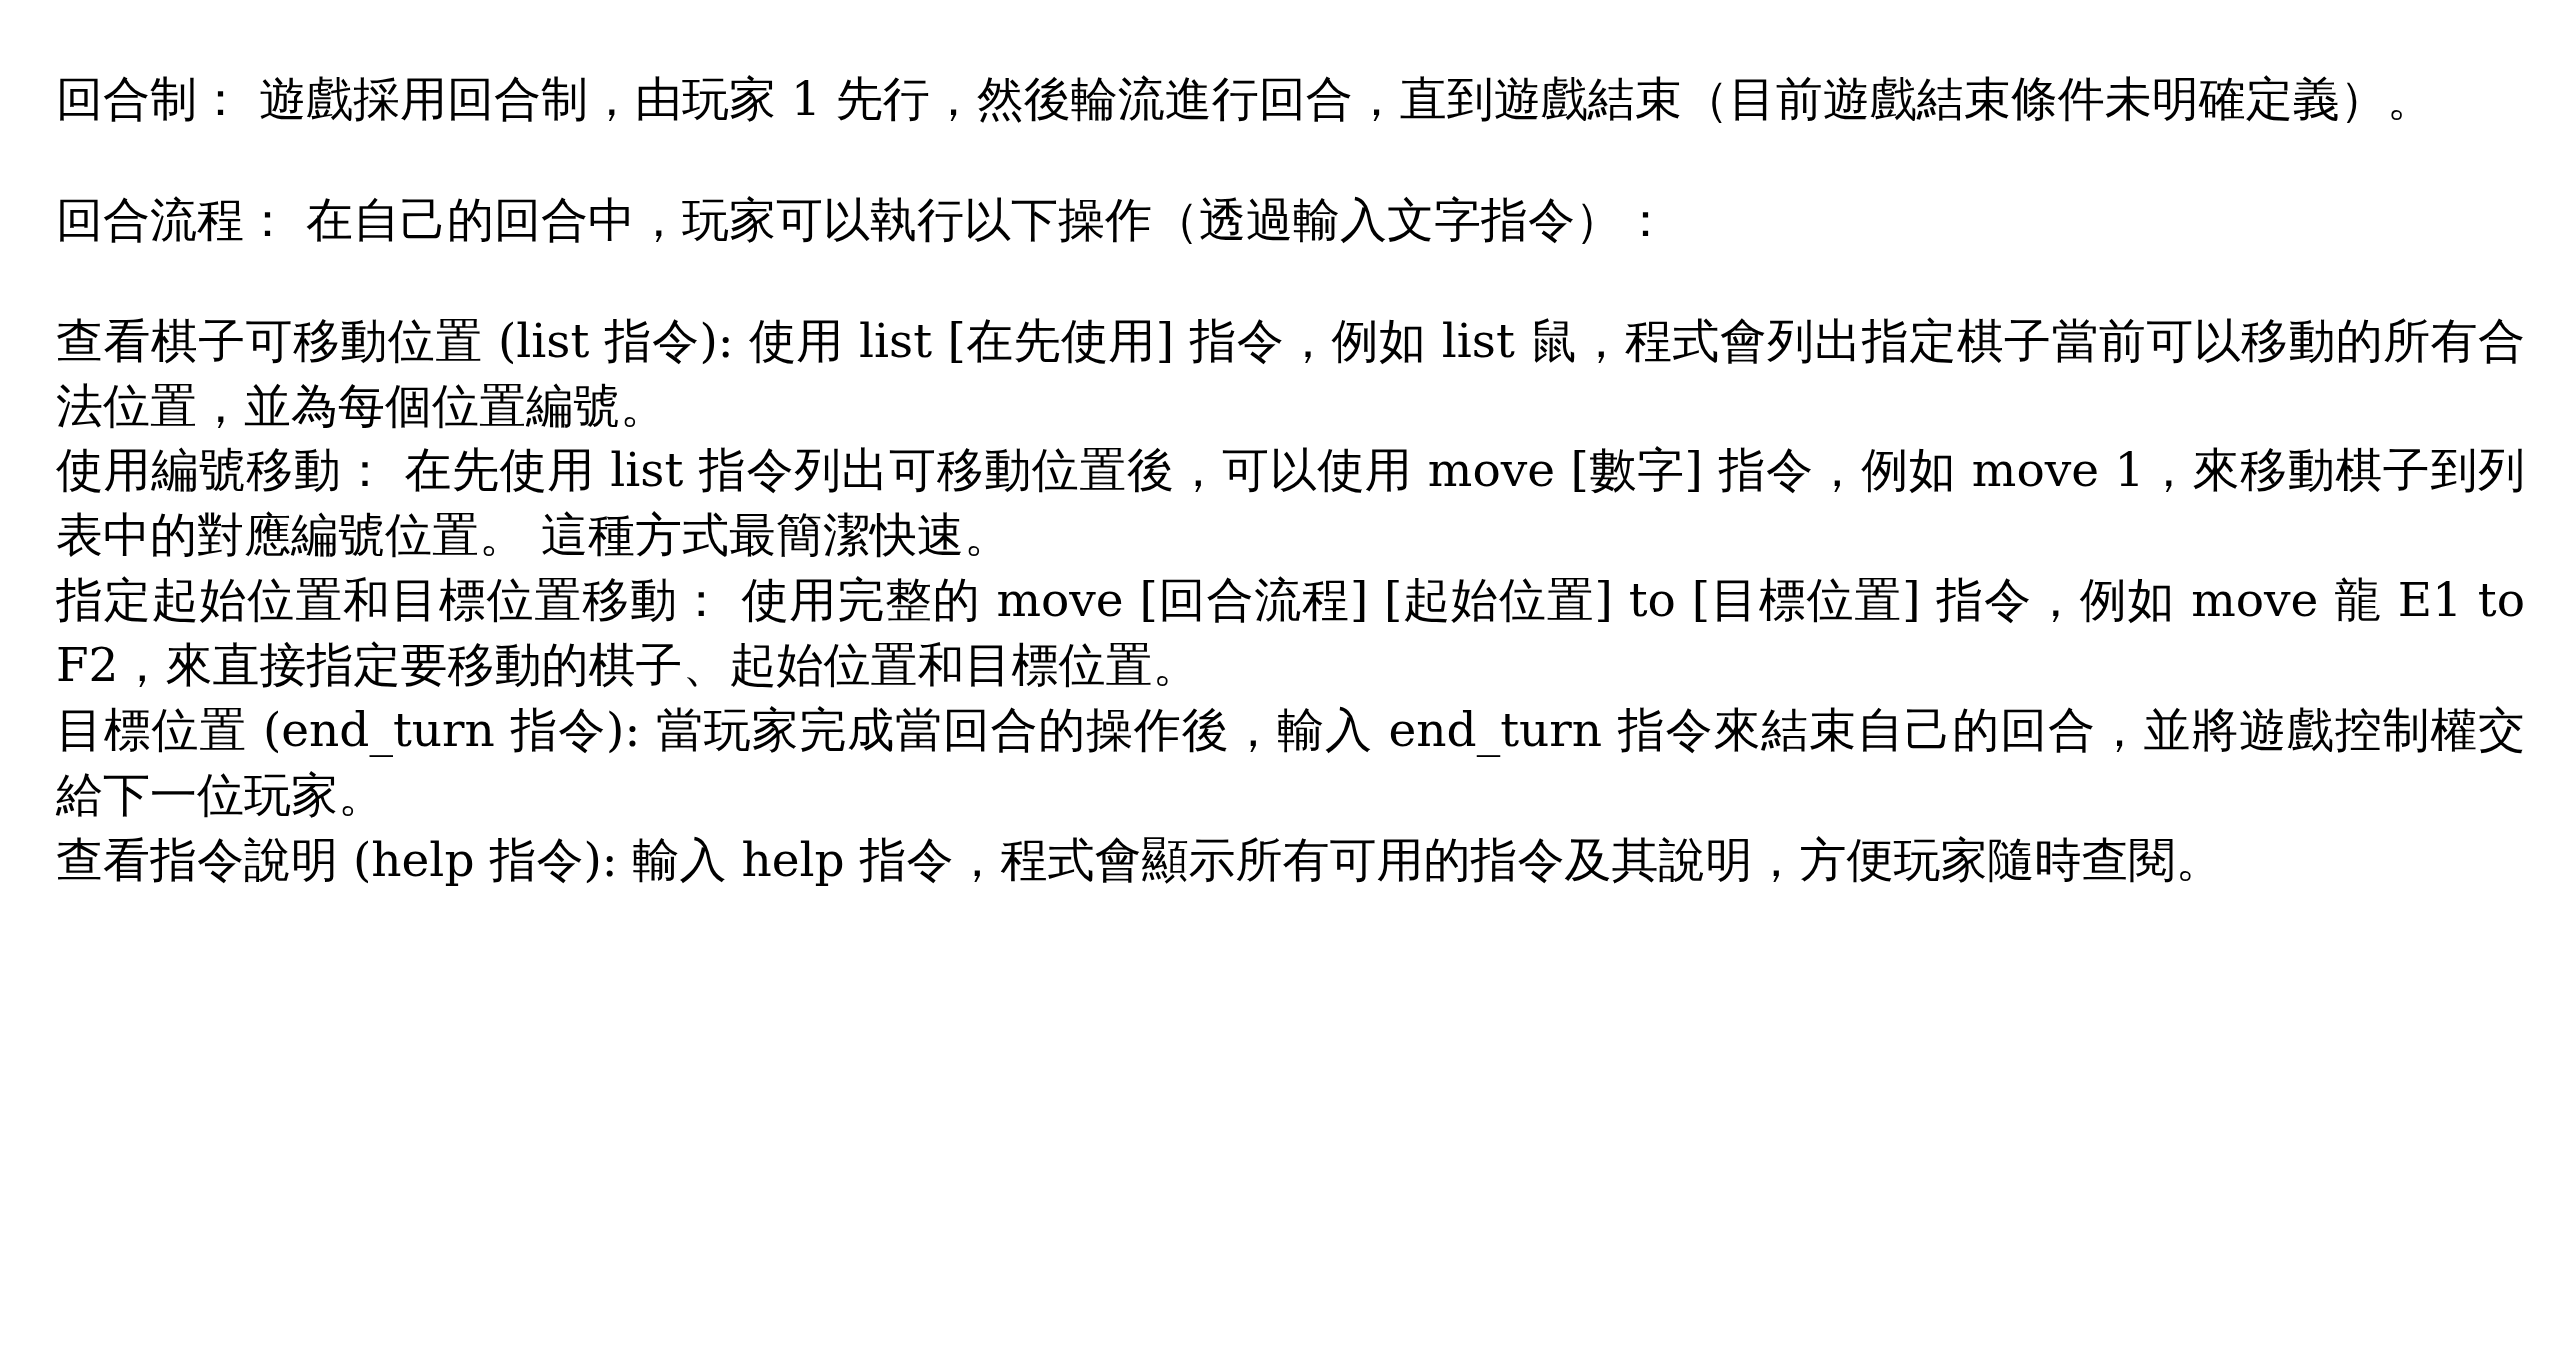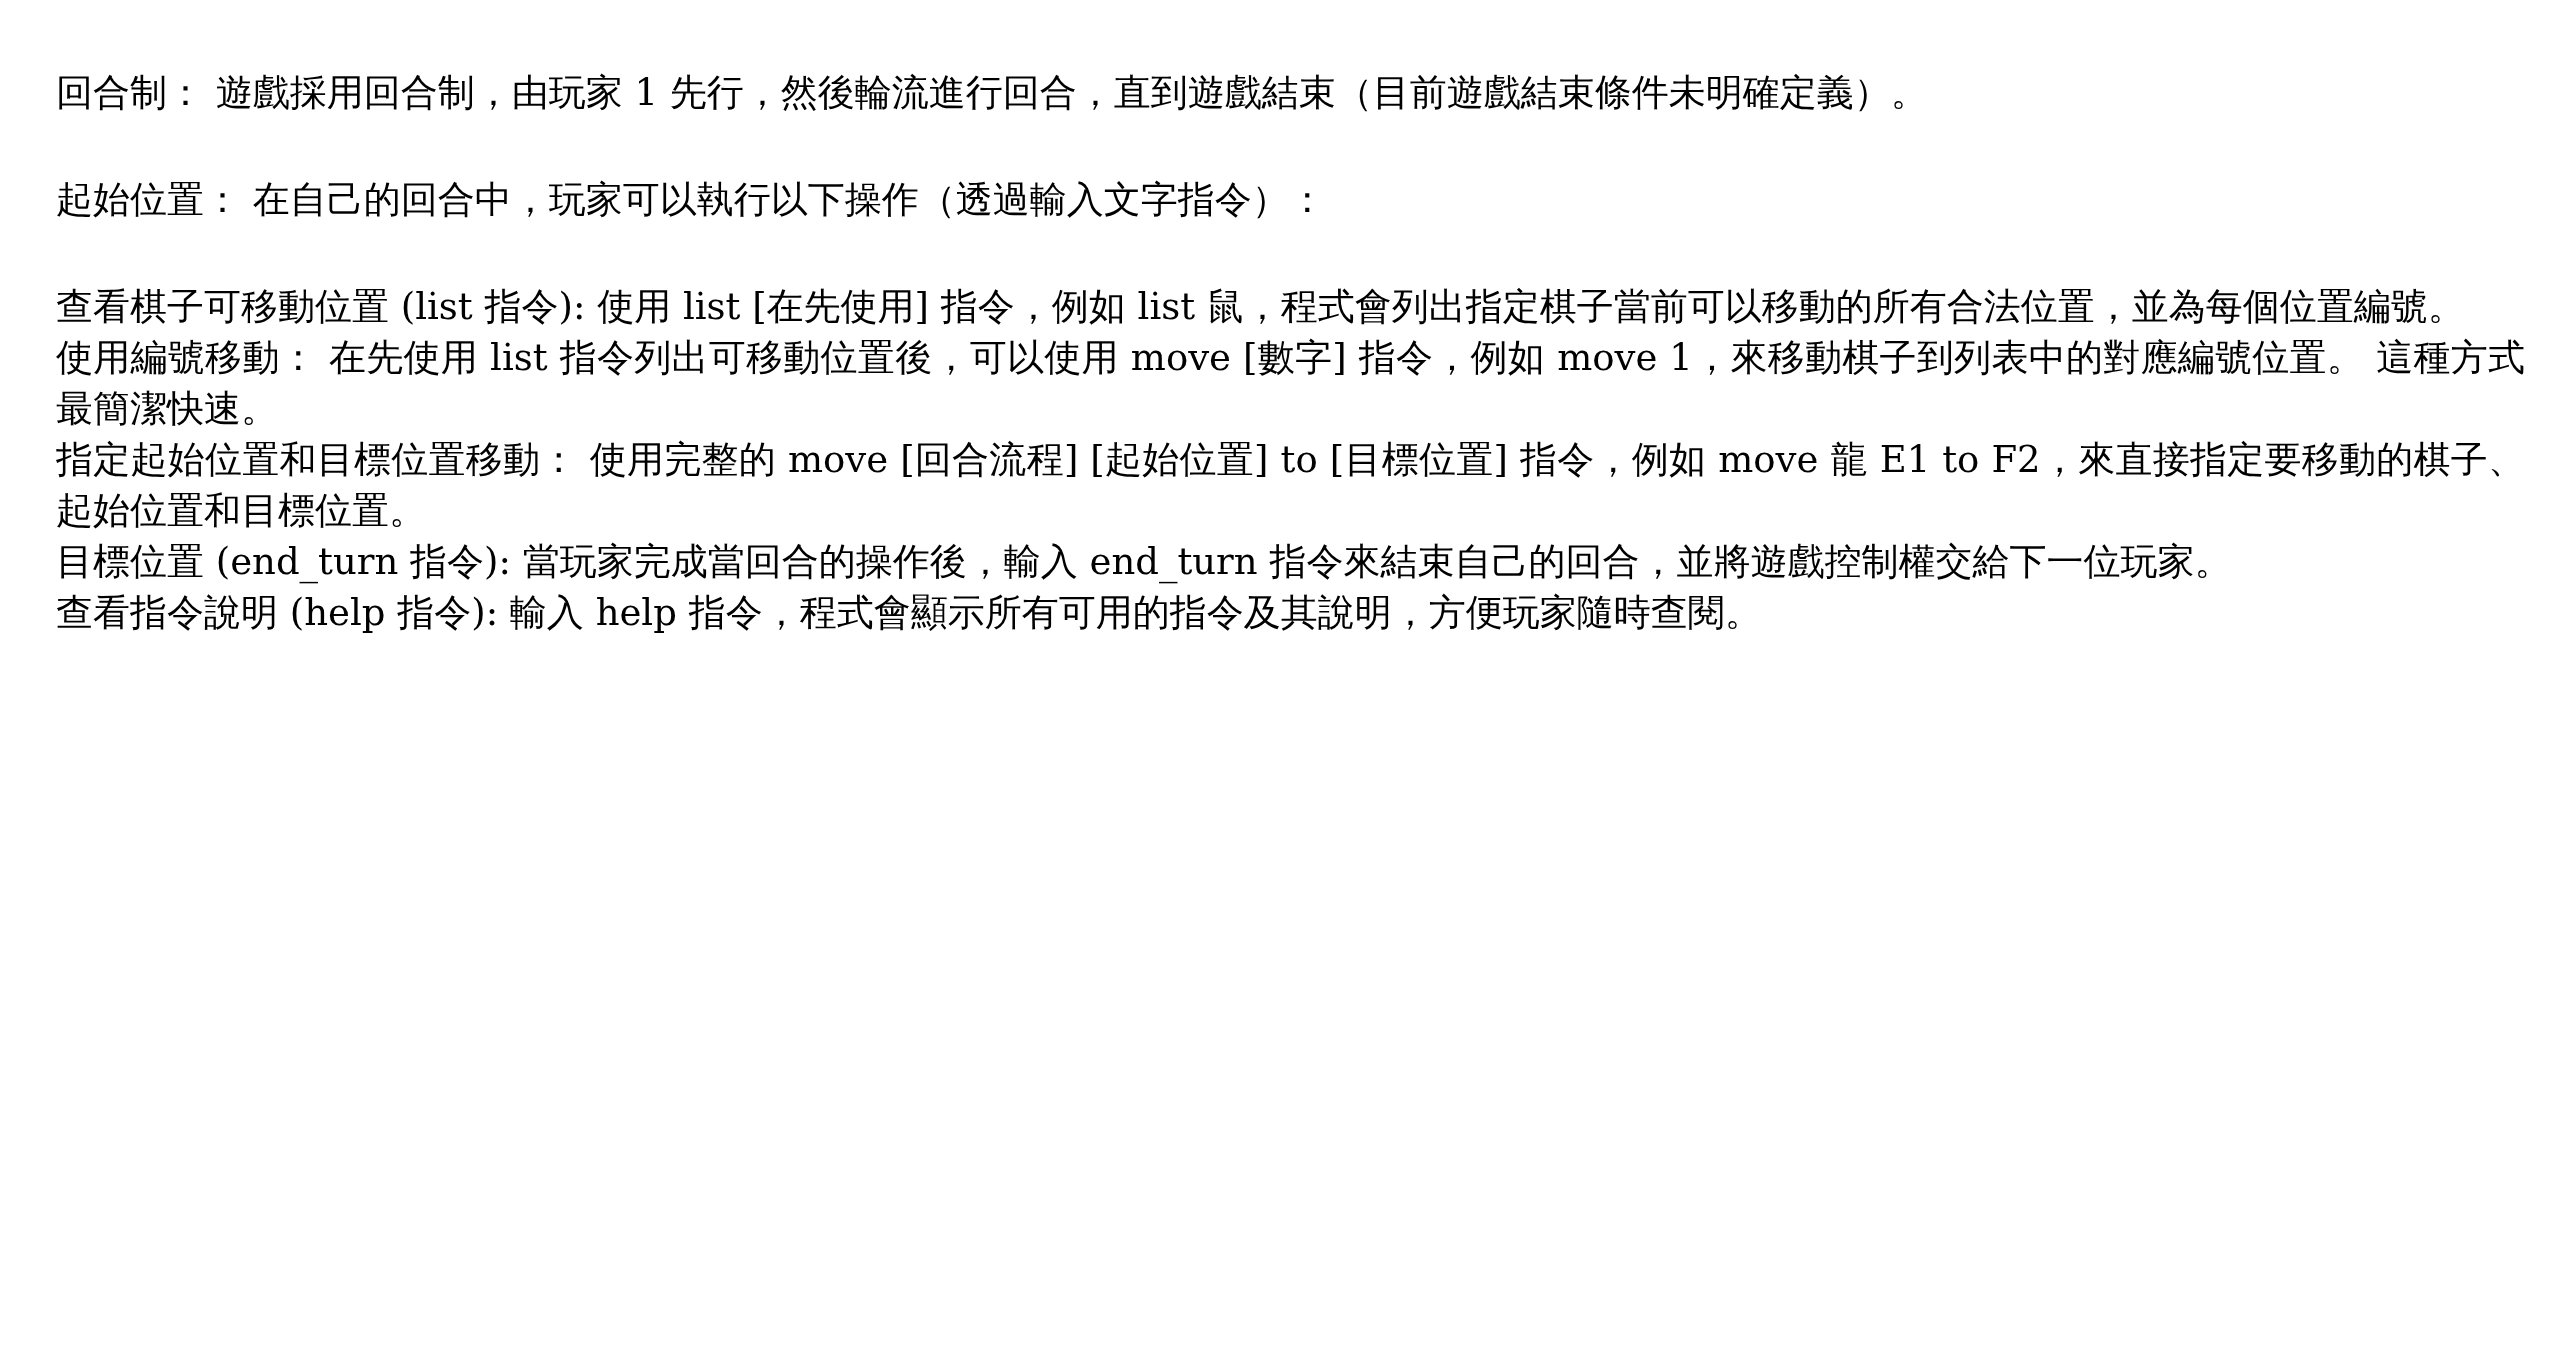--- a/index.html
+++ b/index.html
@@ -15,21 +15,21 @@
     color: #000000;
   }
   .page {
     box-sizing: border-box;
     width: 2576px;
     height: 1354px;
     padding: 67px 51px 0 56px;
     background: #ffffff;
   }
   .doc {
-    font-size: 37px;
+    font-size: 47px;
     line-height: 1.38;
     letter-spacing: 0;
   }
   p.para {
     margin: 0;
     text-align: justify;
     text-justify: inter-character;
   }
   p.para.spaced {
     margin-bottom: 56px;
@@ -44,21 +44,21 @@
   }
 </style>
 </head>
 <body>
 
 <div class="page">
   <div class="doc">
 
     <p class="para spaced">回合制： 遊戲採用回合制，由玩家 1 先行，然後輪流進行回合，直到遊戲結束（目前遊戲結束條件未明確定義）。</p>
 
-    <p class="para spaced">起始位置： 在自己的回合中，玩家可以執行以下操作（透過輸入文字指令）：</p>
+    <p class="para spaced">回合流程： 在自己的回合中，玩家可以執行以下操作（透過輸入文字指令）：</p>
 
     <div class="block">
       <p class="line">查看棋子可移動位置 (list 指令): 使用 list [在先使用] 指令，例如 list 鼠，程式會列出指定棋子當前可以移動的所有合法位置，並為每個位置編號。</p>
       <p class="line">使用編號移動： 在先使用 list 指令列出可移動位置後，可以使用 move [數字] 指令，例如 move 1，來移動棋子到列表中的對應編號位置。 這種方式最簡潔快速。</p>
       <p class="line">指定起始位置和目標位置移動： 使用完整的 move [回合流程] [起始位置] to [目標位置] 指令，例如 move 龍 E1 to F2，來直接指定要移動的棋子、起始位置和目標位置。</p>
       <p class="line">目標位置 (end_turn 指令): 當玩家完成當回合的操作後，輸入 end_turn 指令來結束自己的回合，並將遊戲控制權交給下一位玩家。</p>
       <p class="line">查看指令說明 (help 指令): 輸入 help 指令，程式會顯示所有可用的指令及其說明，方便玩家隨時查閱。</p>
     </div>
 
   </div>

